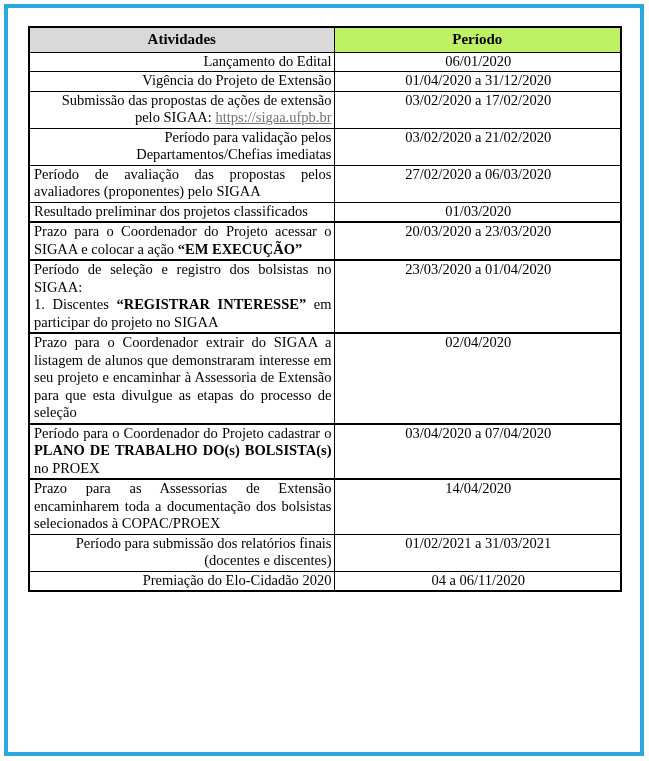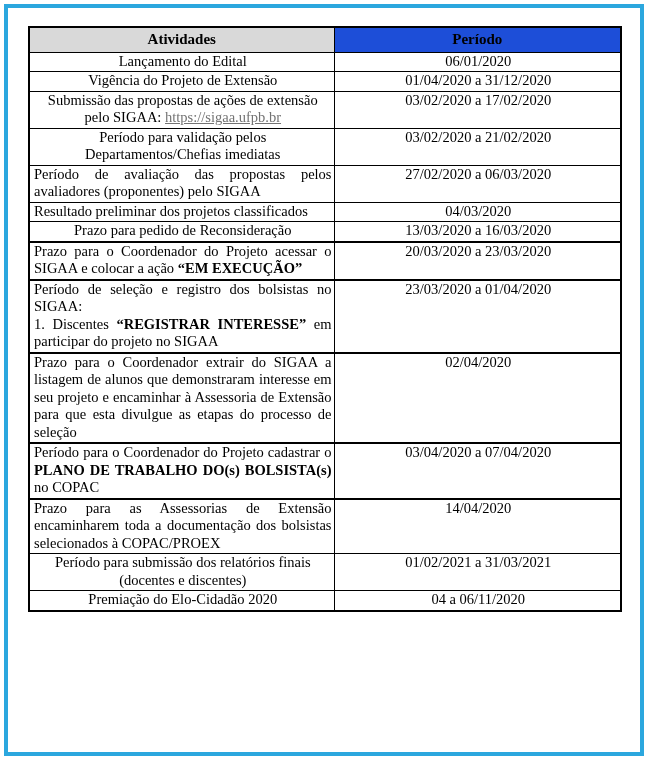--- a/index.html
+++ b/index.html
@@ -37,21 +37,21 @@
     font-size: 15px;
     font-weight: bold;
     text-align: center;
     vertical-align: middle;
     padding: 3px 2px;
   }
   table.schedule td {
     vertical-align: top;
     padding: 0 2px 1px 4px;
   }
-  td.activity { text-align: center; }
+  td.activity { text-align: right; }
   td.activity.justify { text-align: justify; }
   td.period {
     text-align: center;
     padding: 0 2px 1px 2px;
   }
   tr.thick-top td { border-top-width: 2px; }
   .bold { font-weight: bold; }
   a.link {
     color: #737373;
     text-decoration: underline;
@@ -63,21 +63,21 @@
 
 <div class="frame" style="border-color: rgb(43, 167, 222);">
   <table class="schedule">
     <colgroup>
       <col style="width:305px">
       <col style="width:287px">
     </colgroup>
     <thead>
       <tr>
         <th style="background: rgb(217, 217, 217);">Atividades</th>
-        <th style="background: #1d4ed8;">Período</th>
+        <th style="background: #bef264;">Período</th>
       </tr>
     </thead>
     <tbody>
         <tr>
           <td class="activity"><span>Lançamento do Edital</span></td>
           <td class="period"><span>06/01/2020</span></td>
         </tr>
         <tr>
           <td class="activity"><span>Vigência do Projeto de Extensão</span></td>
           <td class="period"><span>01/04/2020 a 31/12/2020</span></td>
@@ -89,40 +89,36 @@
         <tr>
           <td class="activity"><span>Período para validação pelos Departamentos/Chefias imediatas</span></td>
           <td class="period"><span>03/02/2020 a 21/02/2020</span></td>
         </tr>
         <tr>
           <td class="activity justify"><span>Período de avaliação das propostas pelos avaliadores (proponentes) pelo SIGAA</span></td>
           <td class="period"><span>27/02/2020 a 06/03/2020</span></td>
         </tr>
         <tr>
           <td class="activity justify"><span>Resultado preliminar dos projetos classificados</span></td>
-          <td class="period"><span>04/03/2020</span></td>
-        </tr>
-        <tr>
-          <td class="activity"><span>Prazo para pedido de Reconsideração</span></td>
-          <td class="period"><span>13/03/2020 a 16/03/2020</span></td>
+          <td class="period"><span>01/03/2020</span></td>
         </tr>
         <tr class="thick-top">
           <td class="activity justify"><span>Prazo para o Coordenador do Projeto acessar o SIGAA e colocar a ação </span><span class="bold">“EM EXECUÇÃO”</span></td>
           <td class="period"><span>20/03/2020 a 23/03/2020</span></td>
         </tr>
         <tr class="thick-top">
           <td class="activity justify"><span>Período de seleção e registro dos bolsistas no SIGAA:</span><br><span>1. Discentes </span><span class="bold">“REGISTRAR INTERESSE”</span><span> em participar do projeto no SIGAA</span></td>
           <td class="period"><span>23/03/2020 a 01/04/2020</span></td>
         </tr>
         <tr class="thick-top">
           <td class="activity justify"><span>Prazo para o Coordenador extrair do SIGAA a listagem de alunos que demonstraram interesse em seu projeto e encaminhar à Assessoria de Extensão para que esta divulgue as etapas do processo de seleção</span></td>
           <td class="period"><span>02/04/2020</span></td>
         </tr>
         <tr class="thick-top">
-          <td class="activity justify"><span>Período para o Coordenador do Projeto cadastrar o </span><span class="bold">PLANO DE TRABALHO DO(s) BOLSISTA(s)</span><span> no COPAC</span></td>
+          <td class="activity justify"><span>Período para o Coordenador do Projeto cadastrar o </span><span class="bold">PLANO DE TRABALHO DO(s) BOLSISTA(s)</span><span> no PROEX</span></td>
           <td class="period"><span>03/04/2020 a 07/04/2020</span></td>
         </tr>
         <tr class="thick-top">
           <td class="activity justify"><span>Prazo para as Assessorias de Extensão encaminharem toda a documentação dos bolsistas selecionados à COPAC/PROEX</span></td>
           <td class="period"><span>14/04/2020</span></td>
         </tr>
         <tr>
           <td class="activity"><span>Período para submissão dos relatórios finais (docentes e discentes)</span></td>
           <td class="period"><span>01/02/2021 a 31/03/2021</span></td>
         </tr>

